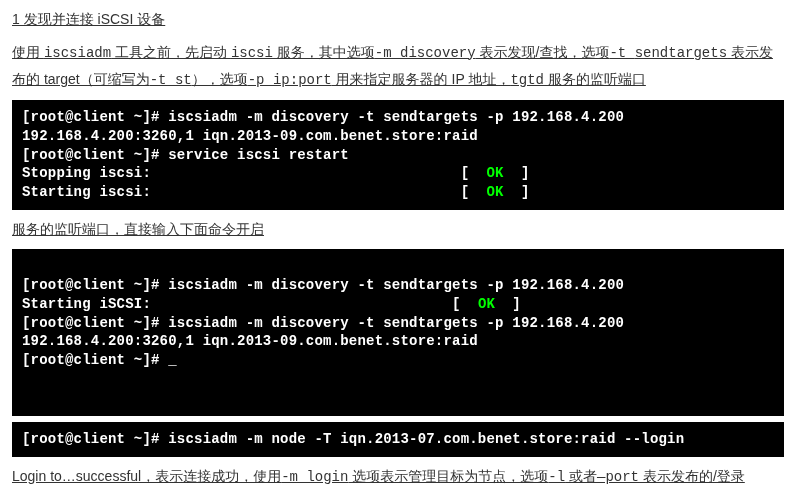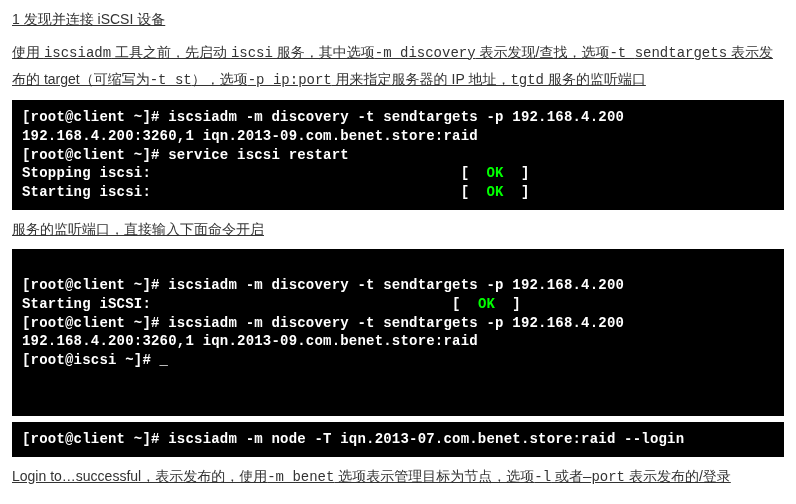--- a/index.html
+++ b/index.html
@@ -48,21 +48,21 @@
 <span>Stopping iscsi:                                    [  </span><span class="ok">OK</span><span>  ]</span>
 <span>Starting iscsi:                                    [  </span><span class="ok">OK</span><span>  ]</span></div>
 
 <div class="paragraph">服务的监听端口，直接输入下面命令开启</div>
 
 <div class="terminal"><span> </span>
 <span>[root@client ~]# iscsiadm -m discovery -t sendtargets -p 192.168.4.200</span>
 <span>Starting iSCSI:                                   [  </span><span class="ok">OK</span><span>  ]</span>
 <span>[root@client ~]# iscsiadm -m discovery -t sendtargets -p 192.168.4.200</span>
 <span>192.168.4.200:3260,1 iqn.2013-09.com.benet.store:raid</span>
-<span>[root@iscsi ~]# _</span>
+<span>[root@client ~]# _</span>
 <span> </span>
 <span> </span></div>
 
 <div class="terminal"><span>[root@client ~]# iscsiadm -m node -T iqn.2013-07.com.benet.store:raid --login</span></div>
 
 <div class="paragraph">
-  <span>Login to…successful，表示发布的，使用</span><span class="mono-inline">-m benet</span><span> 选项表示管理目标为节点，选项</span><span class="mono-inline">-l</span><span> 或者</span><span class="mono-inline">—port</span><span> 表示发布的/登录</span>
+  <span>Login to…successful，表示连接成功，使用</span><span class="mono-inline">-m login</span><span> 选项表示管理目标为节点，选项</span><span class="mono-inline">-l</span><span> 或者</span><span class="mono-inline">—port</span><span> 表示发布的/登录</span>
 </div>
 
 </body></html>

